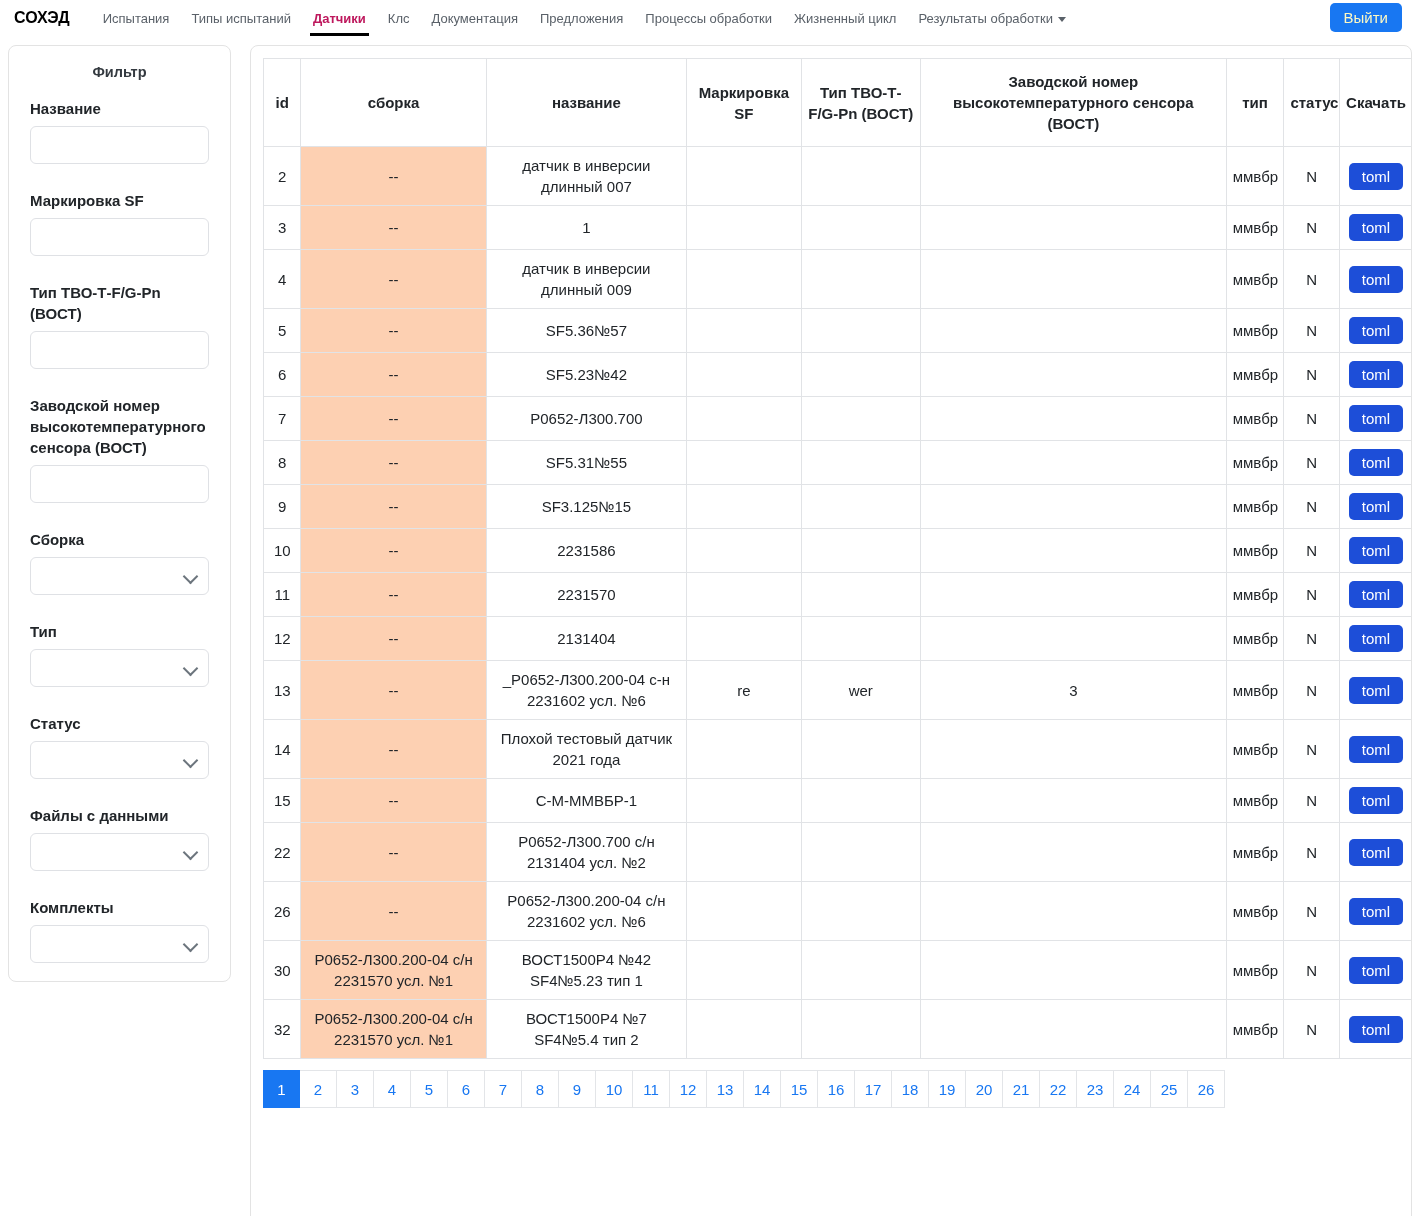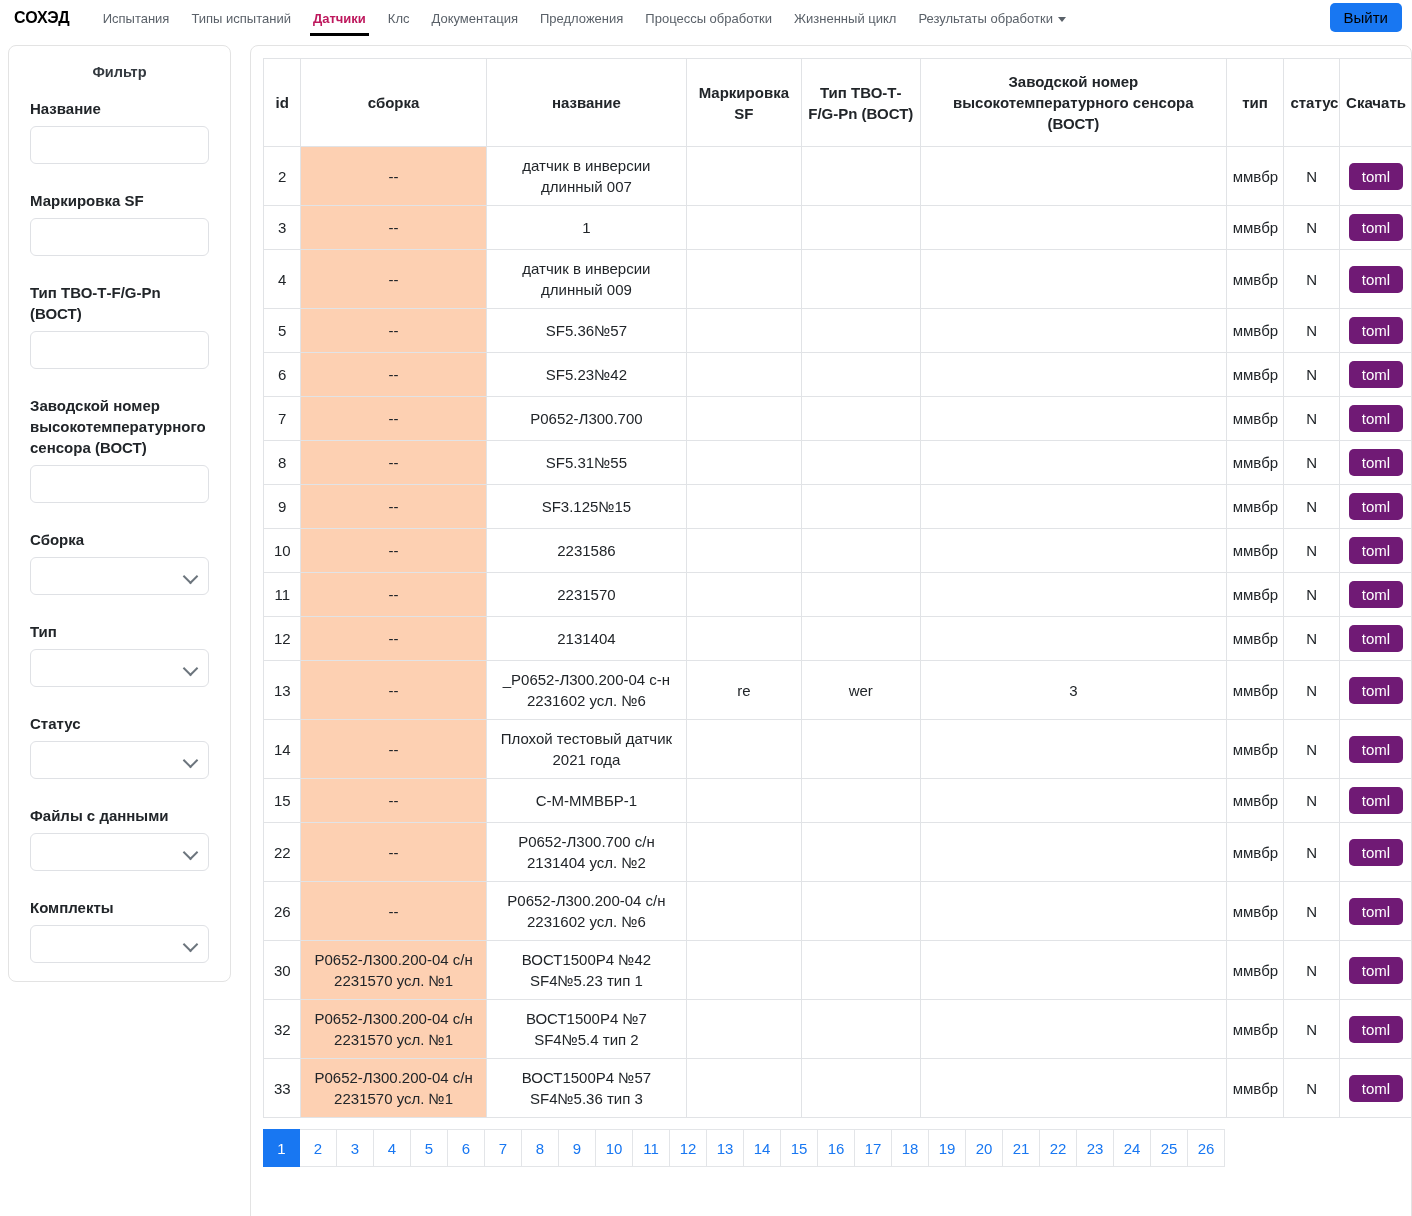--- a/index.html
+++ b/index.html
@@ -57,21 +57,21 @@
     border-left: 4px solid transparent;
     border-right: 4px solid transparent;
     border-top: 5px solid #5a6169;
     vertical-align: middle;
   }
   .logout-btn {
     position: absolute;
     right: 10px;
     top: 3px;
     background: #1877f2;
-    color: #000000;
+    color: #fef9c3;
     border: none;
     border-radius: 5px;
     font-size: 15px;
     padding: 6px 14px;
     cursor: pointer;
     font-family: "Liberation Sans", sans-serif;
   }
 
   
   .layout {
@@ -184,21 +184,21 @@
   .col-asm    { width: 183px; }
   .col-name   { width: 198px; }
   .col-mark   { width: 113px; }
   .col-type   { width: 118px; }
   .col-serial { width: 302px; }
   .col-typ    { width: 57px; }
   .col-status { width: 55px; }
   .col-dl     { width: 72px; }
 
   .toml-btn {
-    background: #701a75;
+    background: #1d4ed8;
     color: #fff;
     border: none;
     border-radius: 5px;
     padding: 5px 13px;
     font-size: 15px;
     cursor: pointer;
     font-family: "Liberation Sans", sans-serif;
   }
 
   
@@ -456,31 +456,20 @@
               <td class="col-type"></td>
               <td class="col-serial"></td>
               <td class="col-typ">ммвбр</td>
               <td class="col-status">N</td>
               <td class="col-dl"><button class="toml-btn">toml</button></td>
             </tr>
             <tr>
               <td class="col-id">32</td>
               <td class="col-asm asm">Р0652-Л300.200-04 с/н 2231570 усл. №1</td>
               <td class="col-name">ВОСТ1500Р4 №7 SF4№5.4 тип 2</td>
-              <td class="col-mark"></td>
-              <td class="col-type"></td>
-              <td class="col-serial"></td>
-              <td class="col-typ">ммвбр</td>
-              <td class="col-status">N</td>
-              <td class="col-dl"><button class="toml-btn">toml</button></td>
-            </tr>
-            <tr>
-              <td class="col-id">33</td>
-              <td class="col-asm asm">Р0652-Л300.200-04 с/н 2231570 усл. №1</td>
-              <td class="col-name">ВОСТ1500Р4 №57 SF4№5.36 тип 3</td>
               <td class="col-mark"></td>
               <td class="col-type"></td>
               <td class="col-serial"></td>
               <td class="col-typ">ммвбр</td>
               <td class="col-status">N</td>
               <td class="col-dl"><button class="toml-btn">toml</button></td>
             </tr>
           </tbody>
       </table>
     </div>

